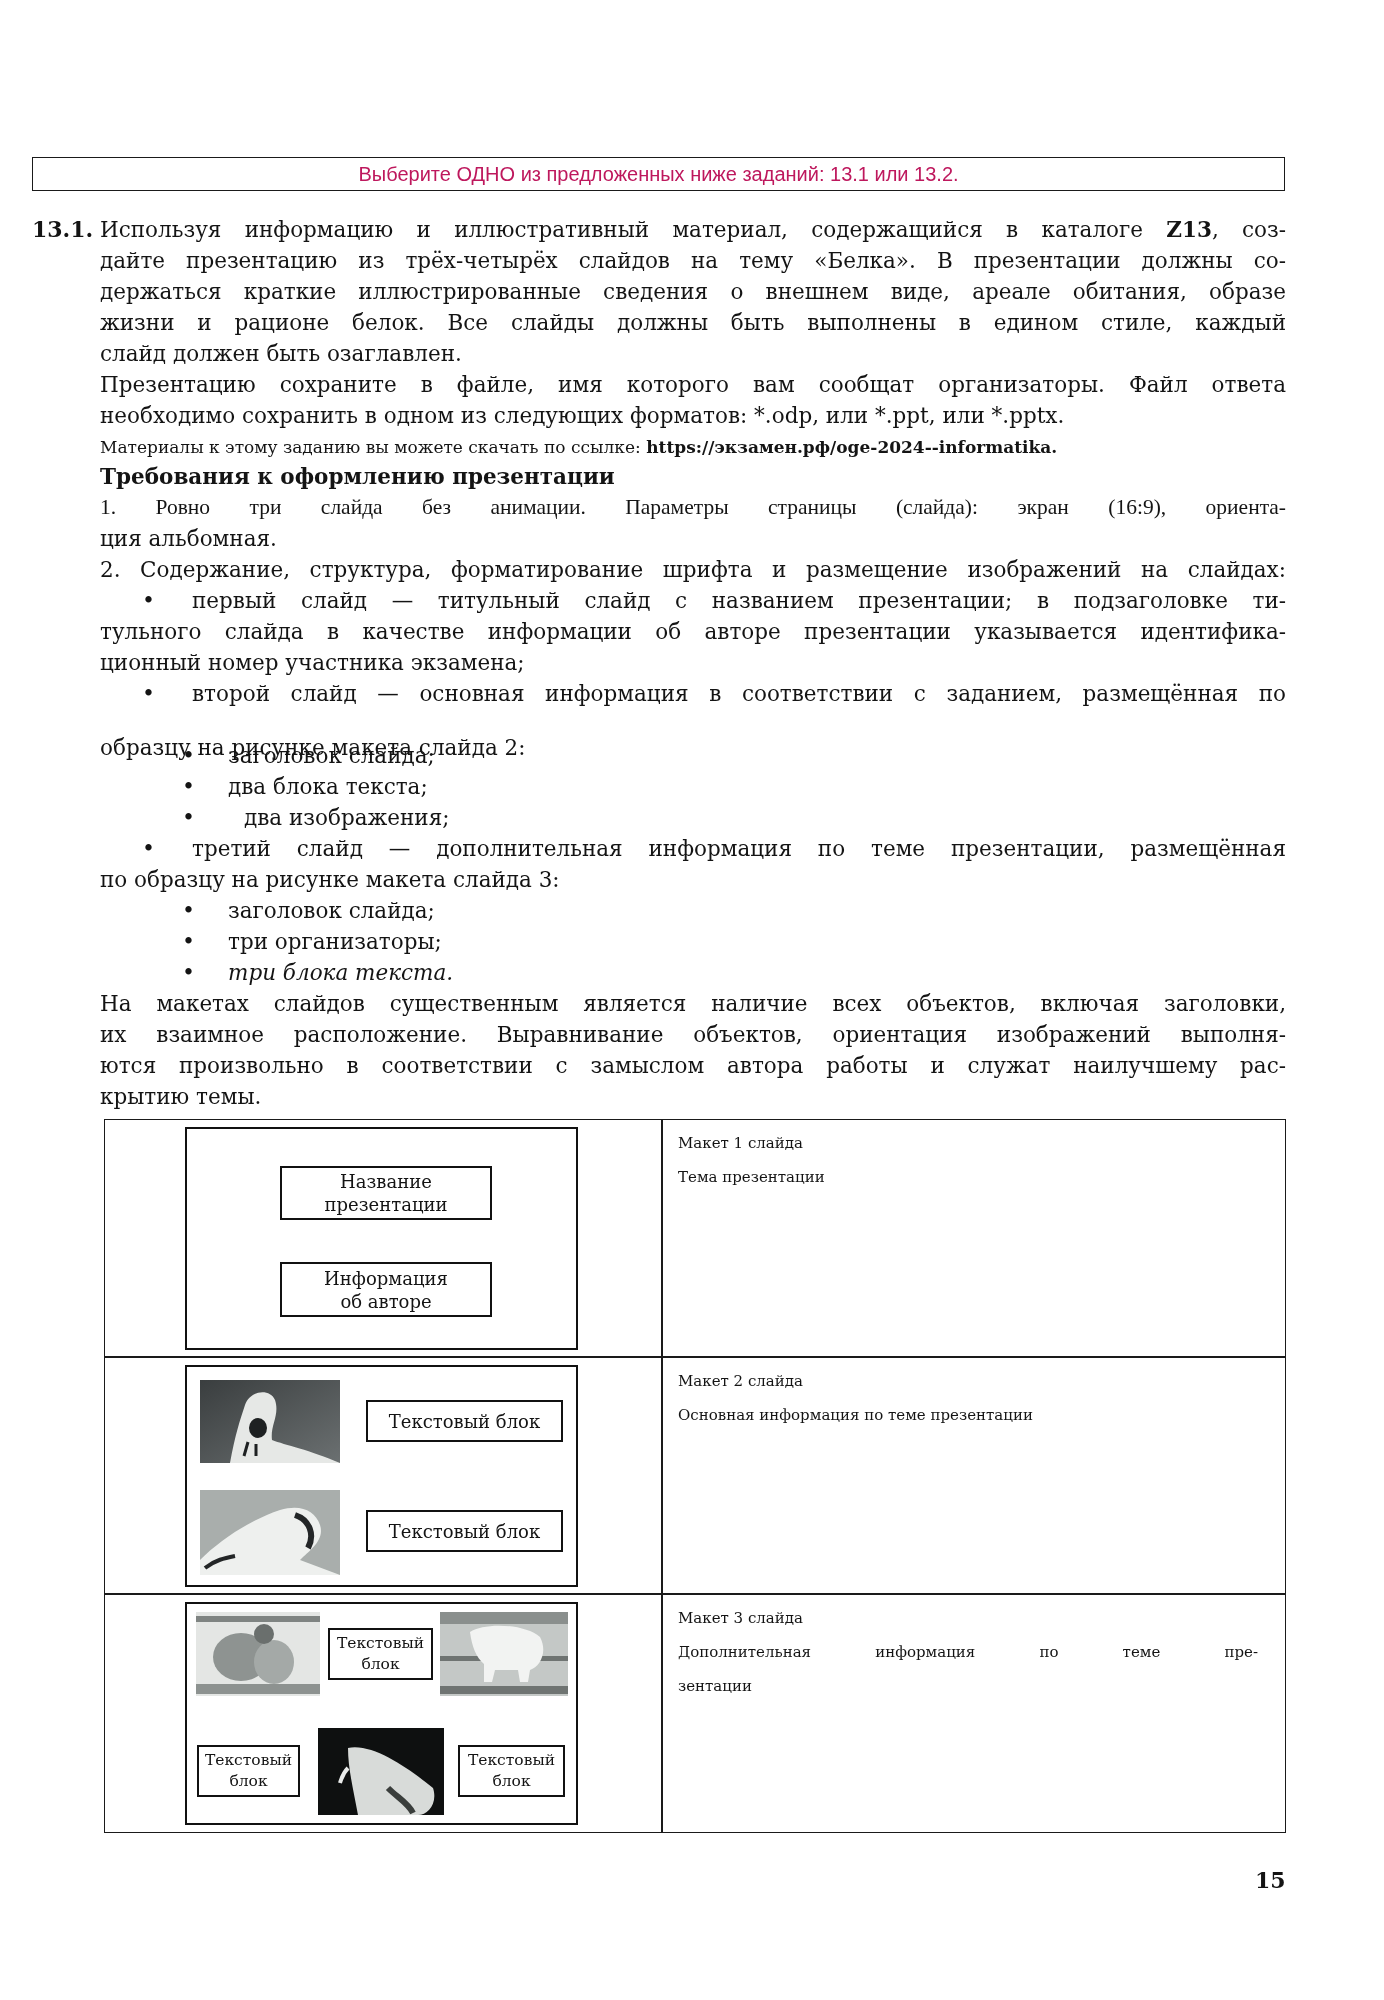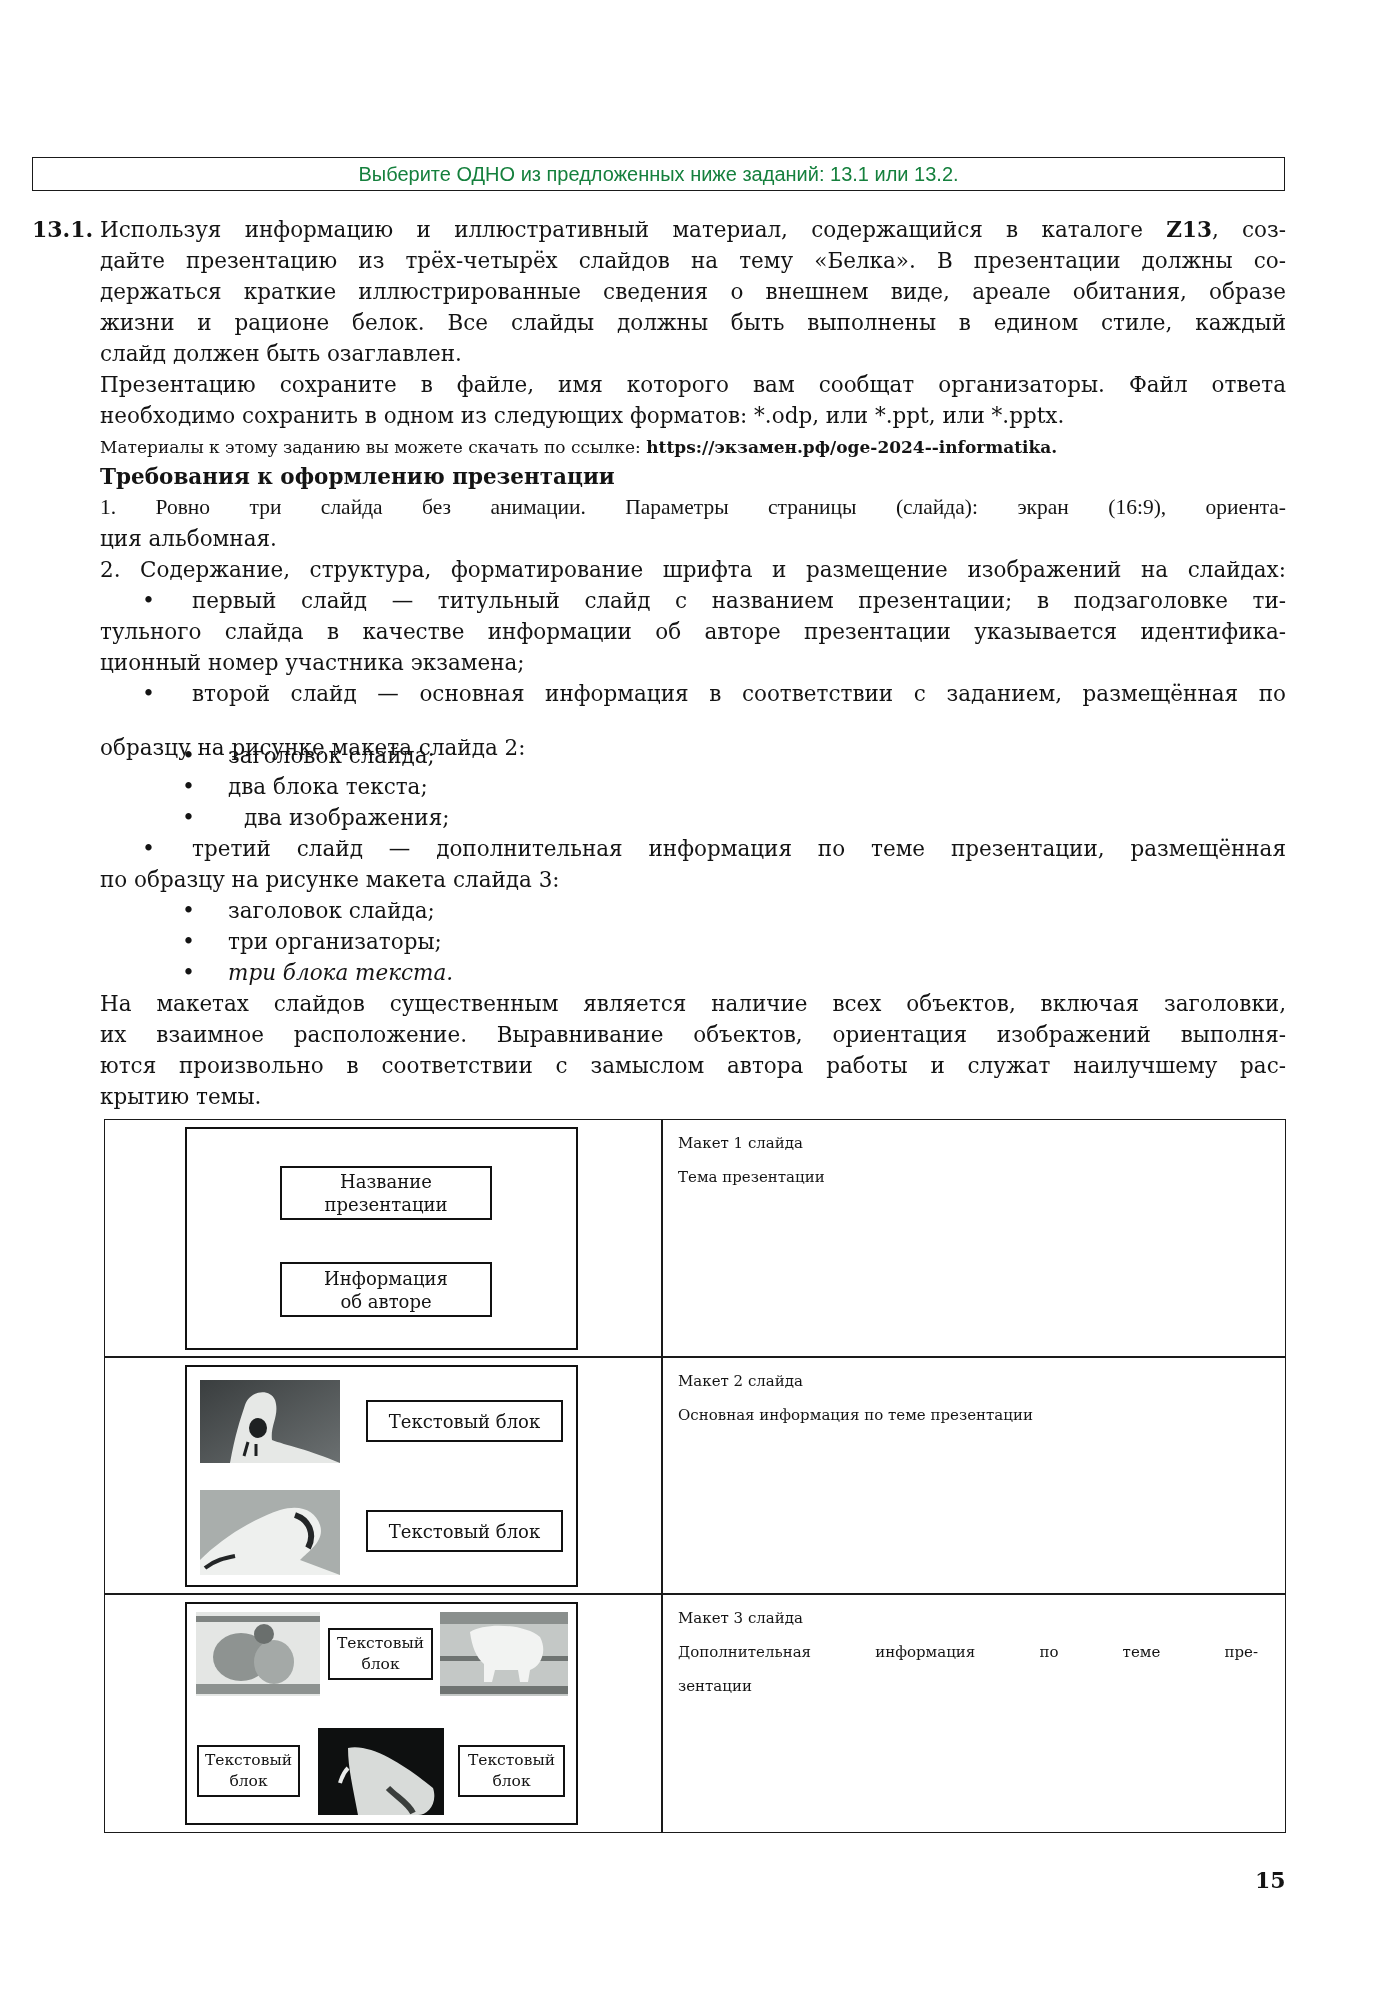--- a/index.html
+++ b/index.html
@@ -2,21 +2,21 @@
 <html><head>
 <meta charset="utf-8">
 <style>
   html, body { margin: 0; padding: 0; background: #ffffff; }
   body { width: 1384px; height: 2000px; position: relative; overflow: hidden;
          font-family: "DejaVu Serif", "Liberation Serif", serif; color: #141414; }
   .abs { position: absolute; }
   .choose-box { left: 32px; top: 157px; width: 1253px; height: 34px;
     border: 1.5px solid #1a1a1a; box-sizing: border-box;
     font-family: "Liberation Sans", sans-serif; font-size: 20px;
-    text-align: center; line-height: 32px; color: #15803d; }
+    text-align: center; line-height: 32px; color: #be185d; }
   .line { position: absolute; left: 100px; width: 1186px; font-size: 21.5px;
     line-height: 31px; white-space: nowrap; text-align: justify; text-align-last: justify; }
   .line.last { text-align-last: left; }
   .line.small { font-size: 17px; text-align-last: left; }
   .task-num { position: absolute; left: 32px; top: 214px; font-weight: bold; font-size: 22px; line-height: 31px; }
   b.bold { font-weight: bold; }
   .heading { font-weight: bold; text-align-last: left; }
   .bullet1 { position: absolute; left: 142px; font-size: 22px; line-height: 31px; }
   .bullet2 { position: absolute; left: 182px; font-size: 22px; line-height: 31px; }
   .line.b1 { left: 192px; width: 1094px; }

